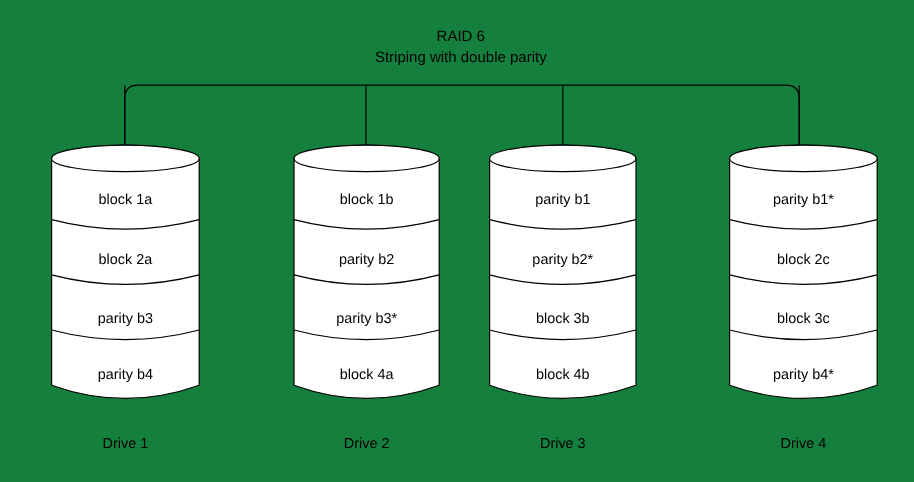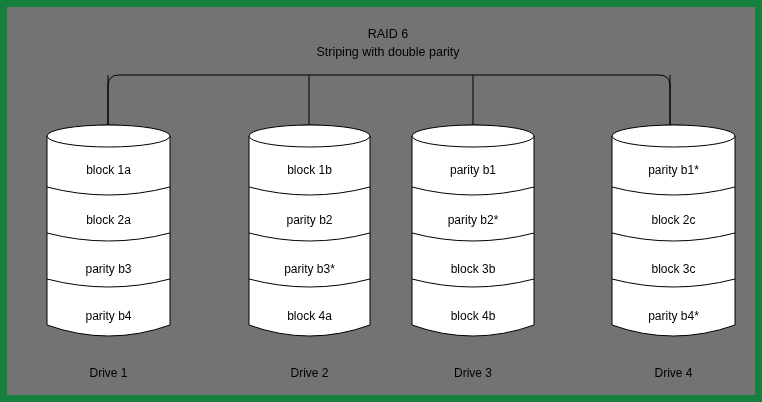--- a/index.html
+++ b/index.html
@@ -8,23 +8,23 @@
     padding: 0;
     background: #ffffff;
   }
   body {
     font-family: "Liberation Sans", sans-serif;
   }
   #canvas {
     position: relative;
     width: 762px;
     height: 402px;
-    background: #737373;
+    background: #15803d;
     box-sizing: border-box;
-    border: 7px solid #15803d;
+    border: 3px solid #15803d;
     overflow: hidden;
   }
   #diagram-svg {
     position: absolute;
     left: 0;
     top: 0;
     width: 762px;
     height: 402px;
     display: block;
   }

